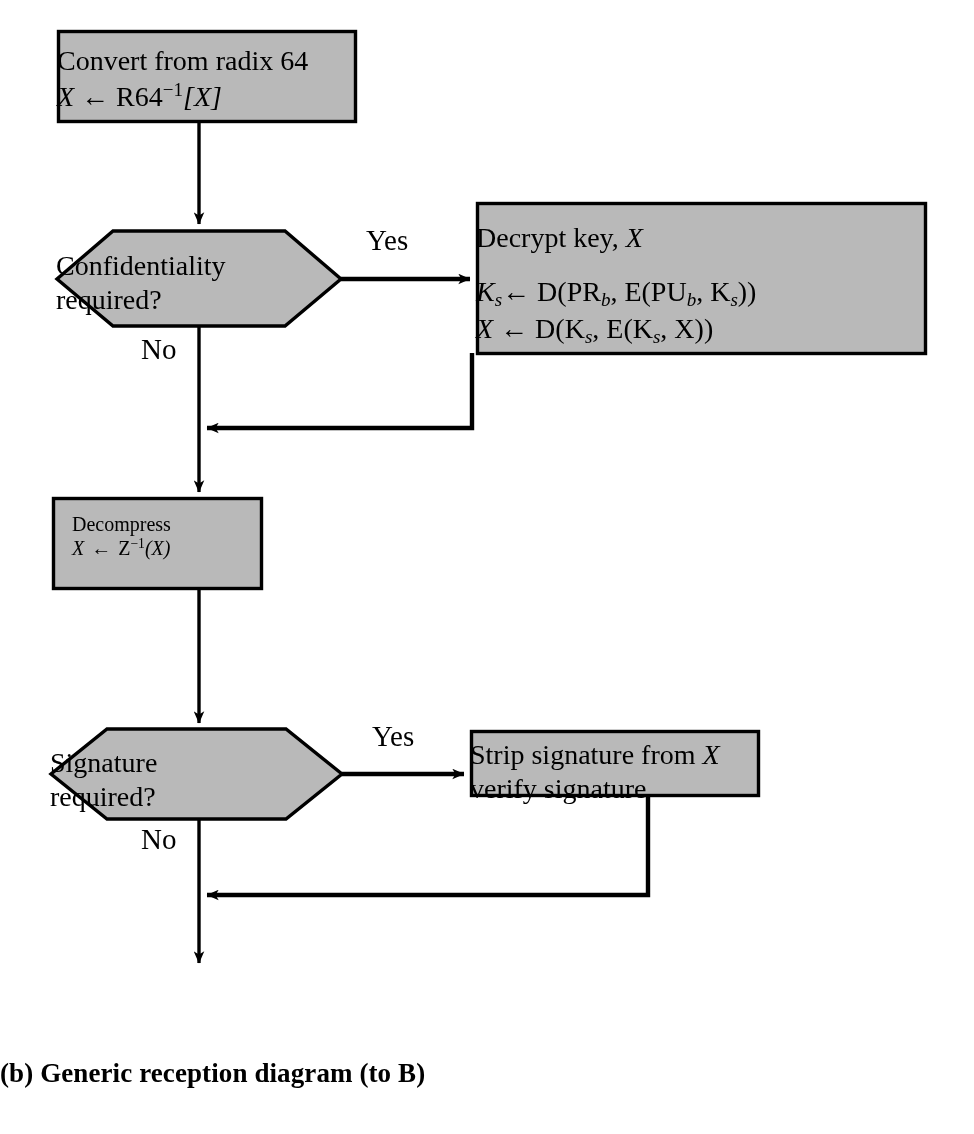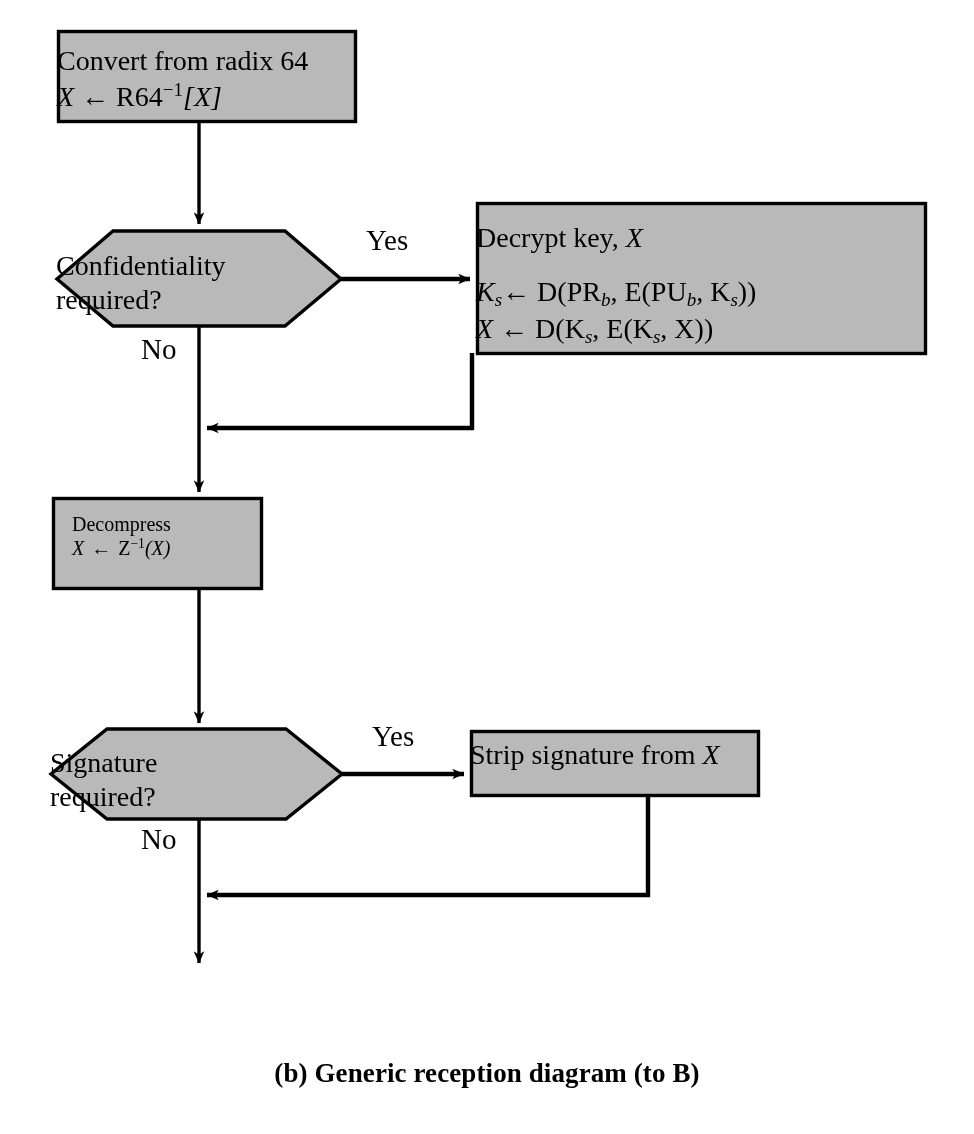--- a/index.html
+++ b/index.html
@@ -7,21 +7,21 @@
   #stage{position:relative;width:974px;height:1134px;overflow:hidden;}
   svg.layer{position:absolute;left:0;top:0;width:974px;height:1134px;}
   .node-text{position:absolute;text-align:left;line-height:1.22;color:#000;
              font-family:"Liberation Serif","DejaVu Serif",serif;}
   .ln{display:block;white-space:nowrap;}
   .it{font-style:italic;}
   .sub{font-size:0.68em;vertical-align:-0.28em;font-style:italic;}
   .sup{font-size:0.68em;vertical-align:0.52em;font-style:normal;}
   .arrowlbl{position:absolute;font-size:29px;color:#000;white-space:nowrap;
             font-family:"Liberation Serif","DejaVu Serif",serif;}
-  .caption{position:absolute;width:974px;text-align:center;font-weight:bold;
+  .caption{position:absolute;width:974px;text-align:left;font-weight:bold;
            font-size:27px;letter-spacing:0.1px;
            font-family:"Liberation Serif","DejaVu Serif",serif;}
   
   #t-convert{left:57px;  top:44px;  width:300px; font-size:28px;}
   #t-decrypt{left:476px; top:214px; width:451px; font-size:28px;margin-top:7px;}
   #t-decompress{left:52px; top:512px; width:211px; font-size:20px;padding-left:20px;}
   #t-strip{left:470px;  top:738px; width:260px; font-size:28px;}
   #t-conf{left:56px;  top:249px; width:286px; font-size:28px;}
   #t-sig{left:50px;   top:746px; width:293px; font-size:28px;}
   .gap{display:inline-block;width:7px;}
@@ -88,20 +88,21 @@
     <span class="ln"><span class="it">X</span><span class="gap"></span><span>←</span><span class="gap"></span><span>Z</span><span class="sup">−1</span><span class="it">(X)</span></span>
   </div>
 
   <div class="node-text" id="t-sig">
     <span class="ln">Signature</span>
     <span class="ln">required?</span>
   </div>
 
   <div class="node-text" id="t-strip">
     <span class="ln"><span>Strip signature from </span><span class="it">X</span></span>
+    <span class="ln">verify signature</span>
   </div>
 
   <div class="arrowlbl" style="left:366px;top:224px;">Yes</div>
   <div class="arrowlbl" style="left:141px;top:333px;">No</div>
   <div class="arrowlbl" style="left:372px;top:720px;">Yes</div>
   <div class="arrowlbl" style="left:141px;top:823px;">No</div>
 
   <div class="caption" style="left:0;top:1058px;">(b) Generic reception diagram (to B)</div>
 
 </div>

